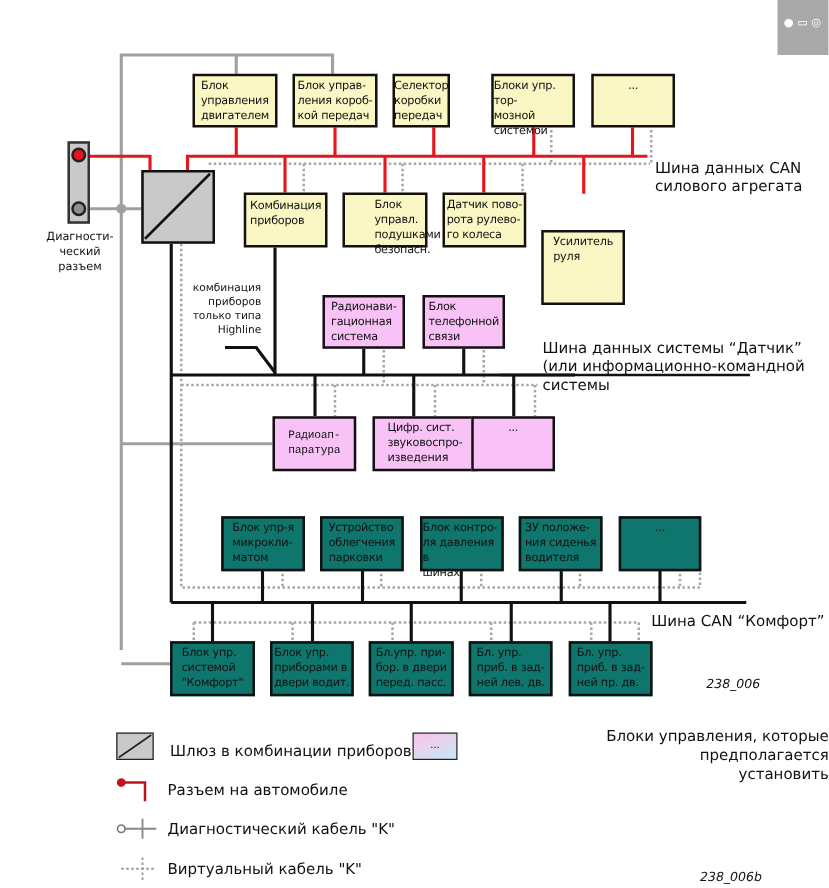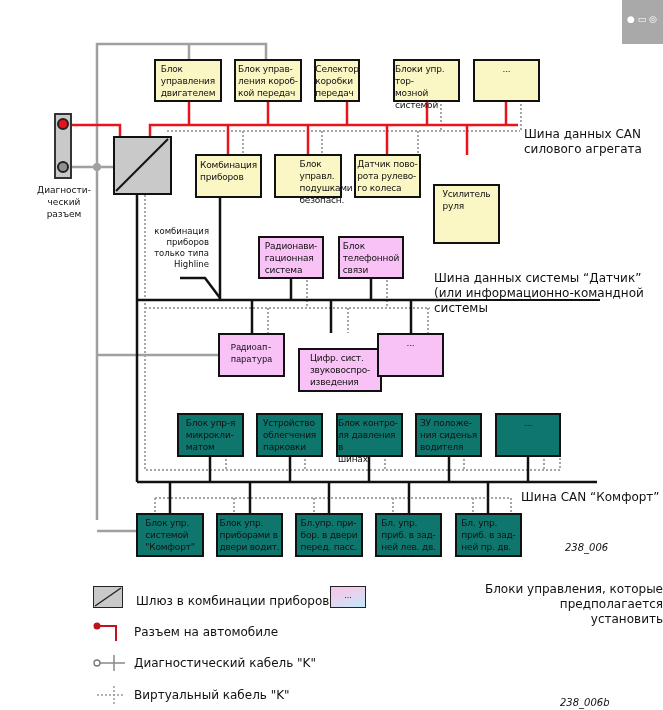--- a/index.html
+++ b/index.html
@@ -170,21 +170,21 @@
 система</div>
   <div class="box pink" style="left:338px;top:236px;width:66px;height:43px;">Блок
 телефонной
 связи</div>
 
   <div class="label" style="left:434px;top:271px;">Шина данных системы “Датчик”
 (или информационно-командной системы</div>
 
   <div class="box pink" style="left:218px;top:333px;width:67px;height:44px;padding-top:7px;font-family:Liberation Mono, monospace;">Радиоап-
 паратура</div>
-  <div class="box pink" style="left:298px;top:348px;width:84px;height:44px;">Цифр. сист.
+  <div class="box pink" style="left:298px;top:333px;width:84px;height:44px;">Цифр. сист.
 звуковоспро-
 изведения</div>
   <div class="box pink" style="left:377px;top:333px;width:67px;height:44px;">...</div>
 
   <div class="box cyan" style="left:177px;top:413px;width:67px;height:44px;">Блок упр-я
 микрокли-
 матом</div>
   <div class="box cyan" style="left:256px;top:413px;width:67px;height:44px;">Устройство
 облегчения
 парковки</div>

